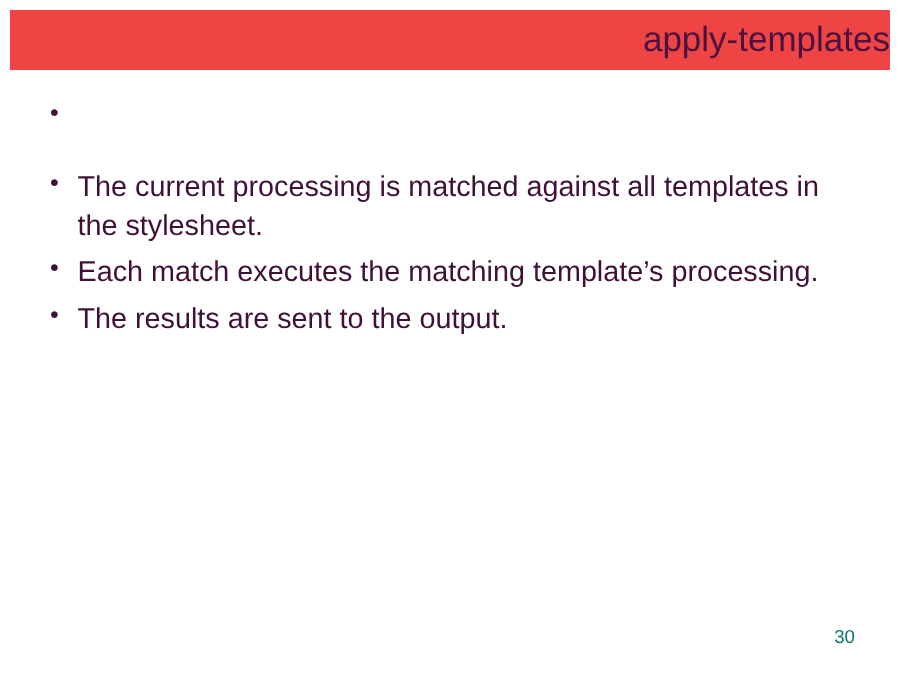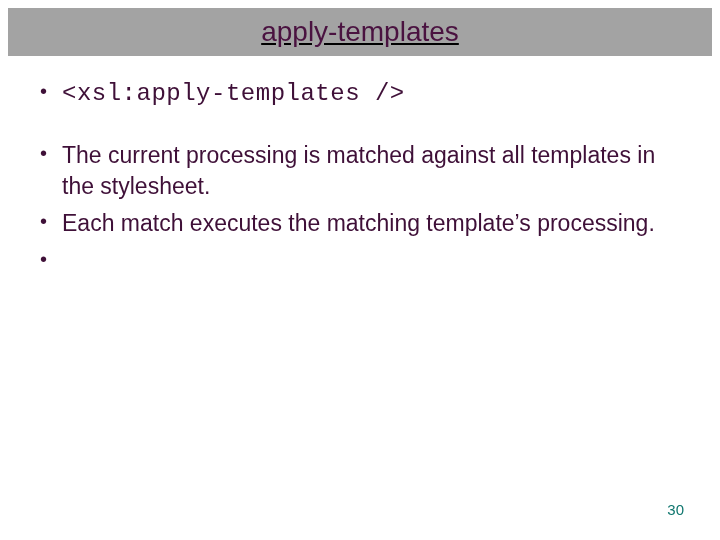--- a/index.html
+++ b/index.html
@@ -11,25 +11,24 @@
     font-family: Verdana, Geneva, sans-serif;
     position: relative;
     overflow: hidden;
   }
   .title-bar {
     position: absolute;
     top: 8px;
     left: 8px;
     right: 8px;
     height: 48px;
-    background: #a3a3a3;
+    background: #ef4444;
     display: flex;
     align-items: center;
-    justify-content: center;
-    text-decoration: underline;
+    justify-content: flex-end;
   }
   .title-text {
     font-size: 28px;
     color: #4a1240;
     font-weight: 400;
   }
   .content {
     position: absolute;
     top: 78px;
     left: 40px;
@@ -74,34 +73,34 @@
 <body>
 
 <div class="title-bar">
   <span class="title-text">apply-templates</span>
 </div>
 
 <div class="content">
 
   <div class="bullet-row">
     <span class="bullet-dot">•</span>
-    <span class="code-text">&lt;xsl:apply-templates /&gt;</span>
   </div>
 
   <div class="gap"></div>
 
   <div class="bullet-row">
     <span class="bullet-dot">•</span>
     <span class="bullet-text">The current processing is matched against all templates in the stylesheet.</span>
   </div>
 
   <div class="bullet-row">
     <span class="bullet-dot">•</span>
     <span class="bullet-text">Each match executes the matching template’s processing.</span>
   </div>
 
   <div class="bullet-row">
     <span class="bullet-dot">•</span>
+    <span class="bullet-text">The results are sent to the output.</span>
   </div>
 
 </div>
 
 <div class="page-num">30</div>
 
 </body></html>

